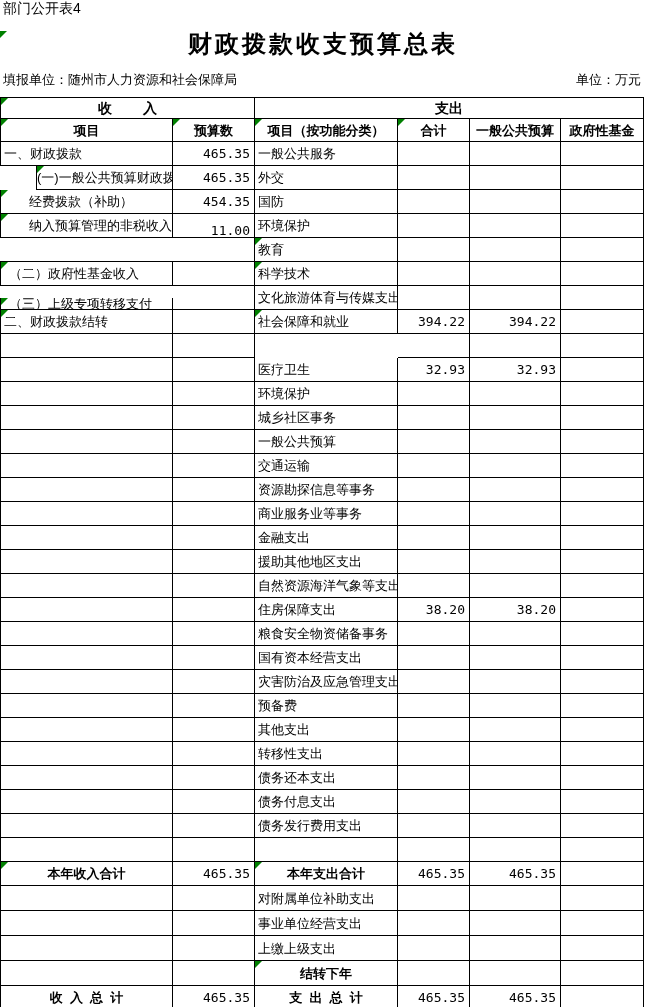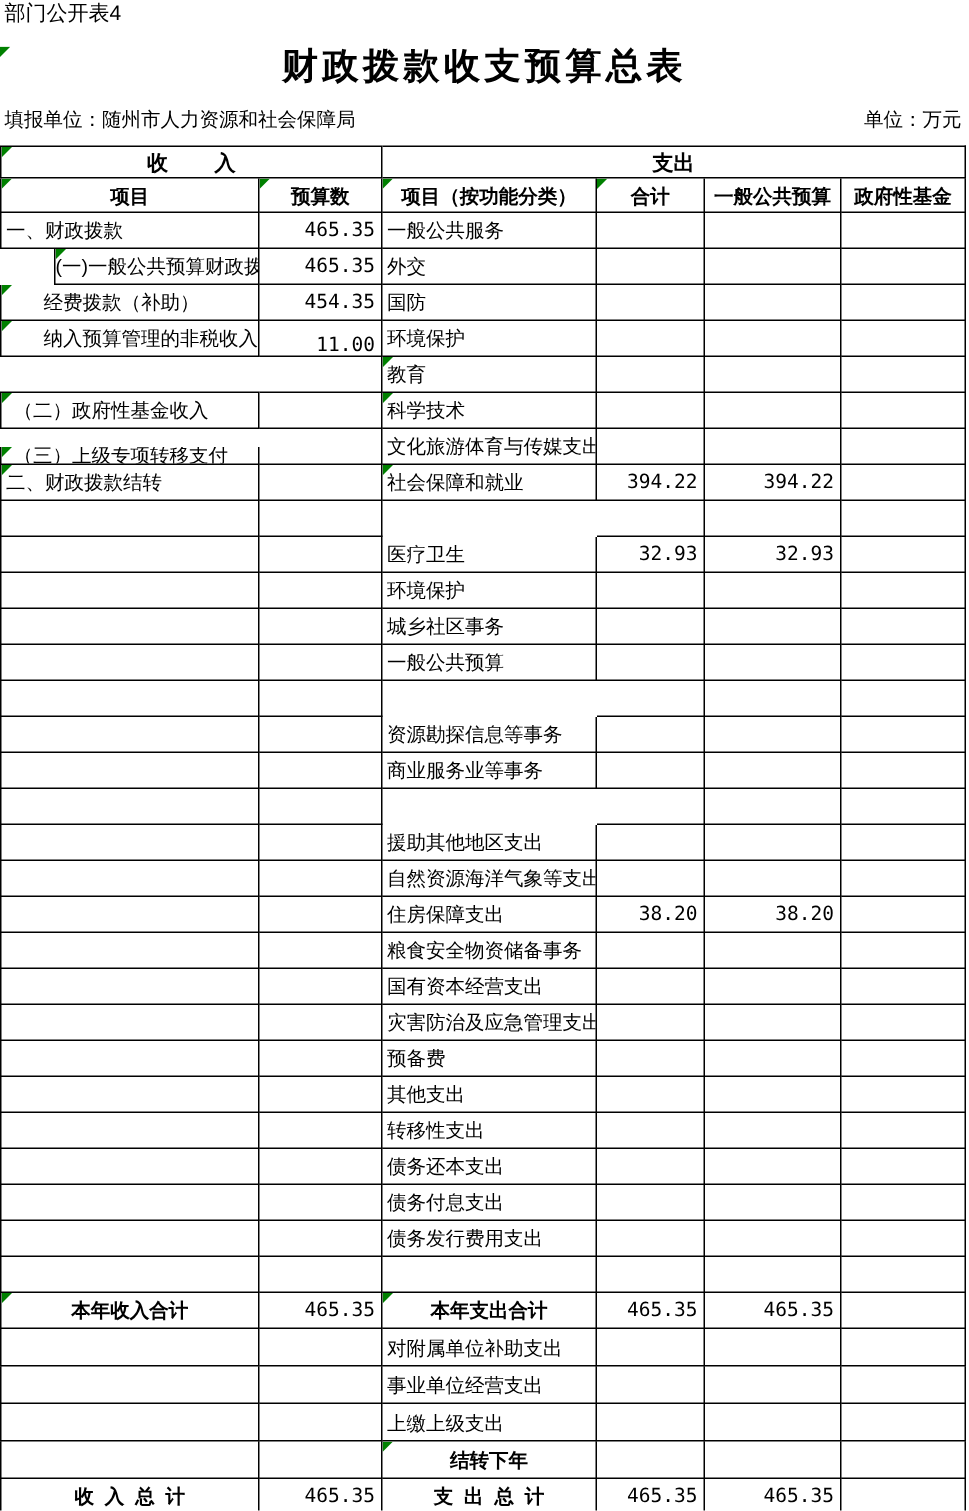--- a/index.html
+++ b/index.html
@@ -135,37 +135,39 @@
     <div class="cell num" style="grid-area: 14 / 5;"><span></span></div>
     <div class="cell num" style="grid-area: 14 / 6;"><span></span></div>
     <div class="cell bl lab" style="grid-area: 15 / 1; padding-left: 3px;"><span></span></div>
     <div class="cell num" style="grid-area: 15 / 2;"><span></span></div>
     <div class="cell lab" style="grid-area: 15 / 3; padding-left: 3px;"><span>一般公共预算</span></div>
     <div class="cell num" style="grid-area: 15 / 4;"><span></span></div>
     <div class="cell num" style="grid-area: 15 / 5;"><span></span></div>
     <div class="cell num" style="grid-area: 15 / 6;"><span></span></div>
     <div class="cell bl lab" style="grid-area: 16 / 1; padding-left: 3px;"><span></span></div>
     <div class="cell num" style="grid-area: 16 / 2;"><span></span></div>
+    <div class="cell lab" style="grid-area: 16 / 3; padding-left: 3px;"><span>交通运输</span></div>
     <div class="cell num" style="grid-area: 16 / 4;"><span></span></div>
     <div class="cell num" style="grid-area: 16 / 5;"><span></span></div>
     <div class="cell num" style="grid-area: 16 / 6;"><span></span></div>
     <div class="cell bl lab" style="grid-area: 17 / 1; padding-left: 3px;"><span></span></div>
     <div class="cell num" style="grid-area: 17 / 2;"><span></span></div>
     <div class="cell lab" style="grid-area: 17 / 3; padding-left: 3px;"><span>资源勘探信息等事务</span></div>
     <div class="cell num" style="grid-area: 17 / 4;"><span></span></div>
     <div class="cell num" style="grid-area: 17 / 5;"><span></span></div>
     <div class="cell num" style="grid-area: 17 / 6;"><span></span></div>
     <div class="cell bl lab" style="grid-area: 18 / 1; padding-left: 3px;"><span></span></div>
     <div class="cell num" style="grid-area: 18 / 2;"><span></span></div>
     <div class="cell lab" style="grid-area: 18 / 3; padding-left: 3px;"><span>商业服务业等事务</span></div>
     <div class="cell num" style="grid-area: 18 / 4;"><span></span></div>
     <div class="cell num" style="grid-area: 18 / 5;"><span></span></div>
     <div class="cell num" style="grid-area: 18 / 6;"><span></span></div>
     <div class="cell bl lab" style="grid-area: 19 / 1; padding-left: 3px;"><span></span></div>
     <div class="cell num" style="grid-area: 19 / 2;"><span></span></div>
+    <div class="cell lab" style="grid-area: 19 / 3; padding-left: 3px;"><span>金融支出</span></div>
     <div class="cell num" style="grid-area: 19 / 4;"><span></span></div>
     <div class="cell num" style="grid-area: 19 / 5;"><span></span></div>
     <div class="cell num" style="grid-area: 19 / 6;"><span></span></div>
     <div class="cell bl lab" style="grid-area: 20 / 1; padding-left: 3px;"><span></span></div>
     <div class="cell num" style="grid-area: 20 / 2;"><span></span></div>
     <div class="cell lab" style="grid-area: 20 / 3; padding-left: 3px;"><span>援助其他地区支出</span></div>
     <div class="cell num" style="grid-area: 20 / 4;"><span></span></div>
     <div class="cell num" style="grid-area: 20 / 5;"><span></span></div>
     <div class="cell num" style="grid-area: 20 / 6;"><span></span></div>
     <div class="cell bl lab" style="grid-area: 21 / 1; padding-left: 3px;"><span></span></div>

